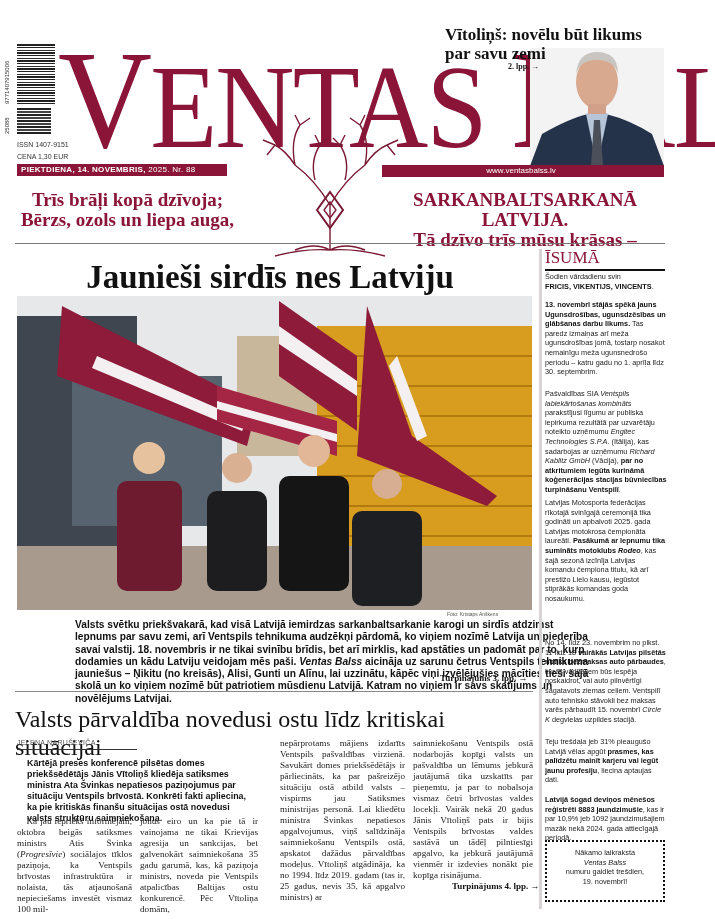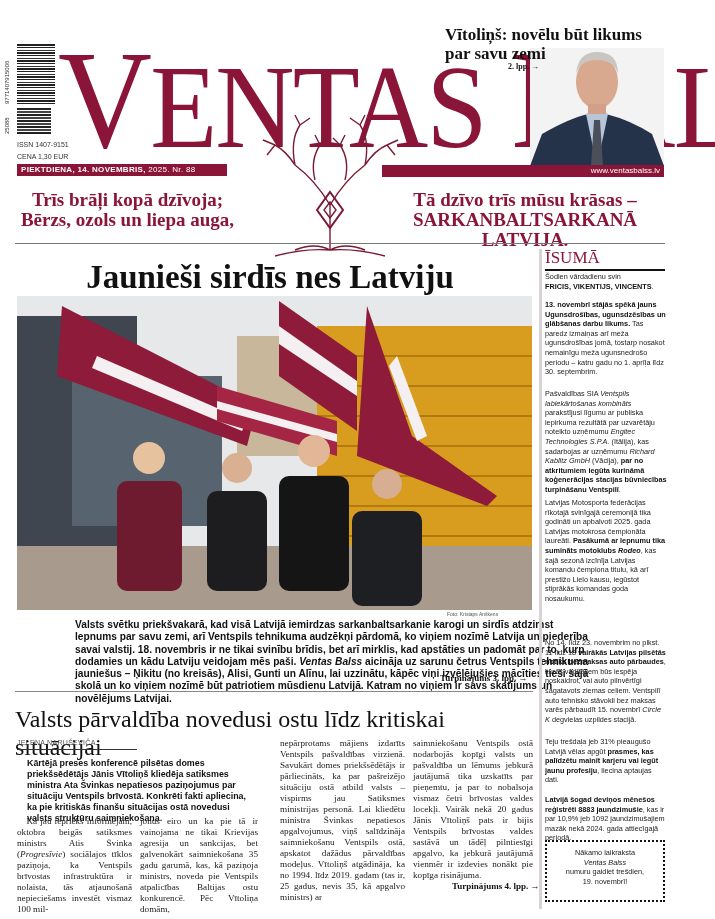--- a/index.html
+++ b/index.html
@@ -18,21 +18,21 @@
   .price { left: 17px; top: 153px; font-size: 7px; color:#333; }
 
   .masthead { left: 58px; top: 30px; font-family: "Liberation Serif", serif; color: #8b1538;
     font-size: 118px; line-height: 1; letter-spacing: -2px; transform: scaleX(0.93); transform-origin: left top; white-space: nowrap; }
   .masthead .big { font-size: 140px; }
 
   .datebar { left: 17px; top: 164px; width: 210px; height: 12px; background: #8b1538; color: #fff;
     font-size: 8px; font-weight: bold; line-height: 12px; padding-left: 4px; letter-spacing: 0.3px; }
   .datebar .light { font-weight: normal; }
   .urlbar { left: 382px; top: 165px; width: 282px; height: 12px; background: #8b1538; color: #fff;
-    font-size: 8px; line-height: 12px; text-align: right; padding-right: 4px; }
+    font-size: 8px; line-height: 12px; text-align: center; padding-right: 4px; }
 
   .promo-title { left: 445px; top: 25px; width: 225px; font-family: "Liberation Serif", serif; font-weight: bold; font-size: 17px; line-height: 19px; color: #111; }
   .promo-ref { left: 508px; top: 62px; font-family: "Liberation Serif", serif; font-weight: bold; font-size: 8px; }
   .portrait { left: 530px; top: 48px; width: 134px; height: 118px; overflow: hidden; }
 
   .poem { font-family: "Liberation Serif", serif; font-weight: bold; color: #8b1538; font-size: 19px; line-height: 20px; text-align: center; }
   .poem-left { left: 15px; top: 190px; width: 225px; }
   .poem-right { left: 380px; top: 190px; width: 290px; }
   .hr-top { left: 15px; top: 243px; width: 650px; height: 1px; background: #777; }
 
@@ -114,22 +114,22 @@
     <path d="M75 92 L81 100 L75 108 L69 100 Z"></path>
     <path d="M75 140 Q50 138 20 146 M75 140 Q100 138 130 146 M75 140 Q60 132 40 140 M75 140 Q90 132 110 140"></path>
   </svg>
 </div>
 
 <div class="abs poem poem-left">
   <div>Trīs  brāļi kopā dzīvoja;</div>
   <div>Bērzs, ozols un liepa auga,</div>
 </div>
 <div class="abs poem poem-right">
+  <div>SARKANBALTSARKANĀ LATVIJA.</div>
   <div>Tā dzīvo trīs mūsu krāsas –</div>
-  <div>SARKANBALTSARKANĀ LATVIJA.</div>
 </div>
 <div class="abs hr-top"></div>
 
 <div class="abs headline">Jaunieši sirdīs nes Latviju</div>
 <div class="abs photo">
   <svg width="515" height="314" viewBox="0 0 515 314">
     <rect width="515" height="314" fill="#e6e8ea"></rect>
     <rect x="0" y="20" width="120" height="230" fill="#3f4650"></rect>
     <rect x="55" y="80" width="150" height="150" fill="#57636e"></rect>
     <rect x="220" y="40" width="90" height="120" fill="#c8b79a"></rect>

